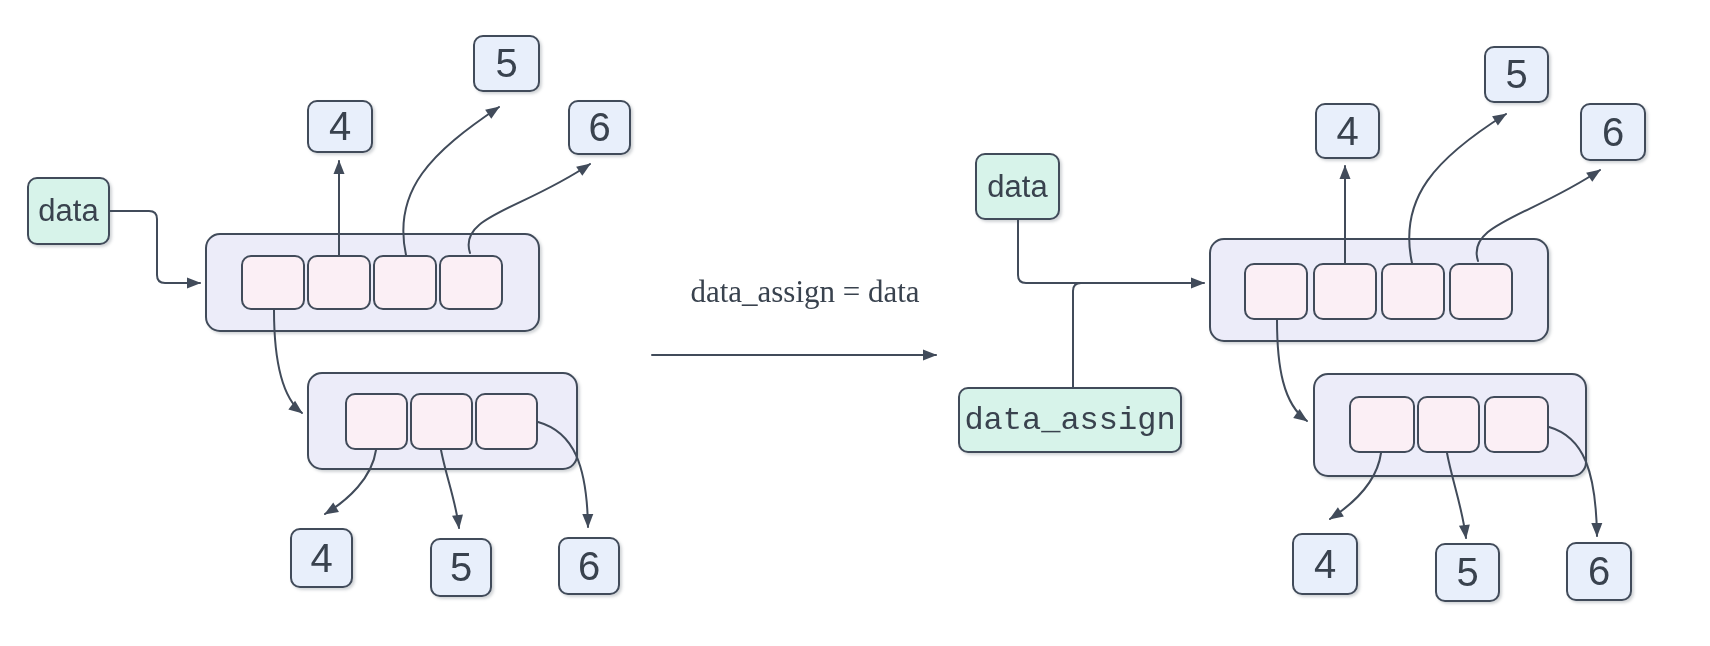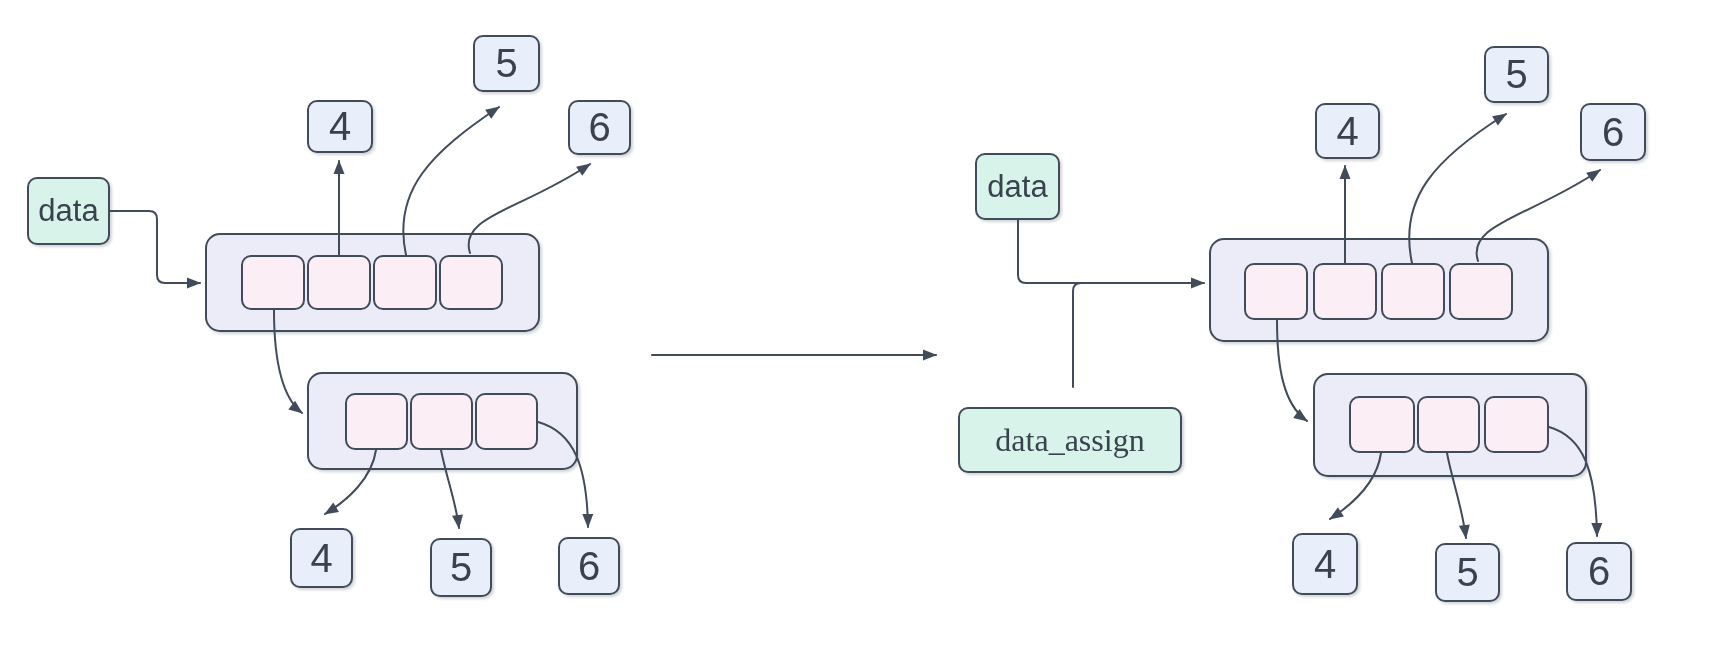--- a/index.html
+++ b/index.html
@@ -15,21 +15,21 @@
   .stage{
     position:relative;width:1710px;height:646px;background:var(--background);
     font-family:"Liberation Sans",sans-serif;color:var(--text);overflow:hidden;
   }
   .shape{
     position:absolute;box-sizing:border-box;border:2px solid var(--stroke);
     display:flex;align-items:center;justify-content:center;
     box-shadow:2px 2px 3px rgba(90,100,110,0.28);
   }
   .var{background:var(--variable-fill);border-radius:10px;font-size:31px;}
-  .var.serif{font-family:Liberation Serif, serif;font-size:32px;margin-top:20px;}
+  .var.serif{font-family:Liberation Mono, monospace;font-size:32px;}
   .list{background:var(--list-fill);border-radius:15px;}
   .cell{background:var(--cell-fill);border-radius:10px;box-shadow:none;}
   .val{background:var(--value-fill);border-radius:10px;font-size:40px;}
   .transition-label{
     position:absolute;left:640px;top:274px;width:330px;text-align:center;
     font-family:"Liberation Serif",serif;font-size:31px;color:var(--text);
   }
   svg.connectors{position:absolute;left:0;top:0;pointer-events:none;}
   svg.connectors path.edge{stroke:var(--stroke);stroke-width:2;fill:none;stroke-linecap:round;stroke-linejoin:round;}
   svg.connectors .arrowhead{fill:var(--stroke);}
@@ -67,20 +67,21 @@
   <div class="shape val" style="left:290px;top:528px;width:63px;height:60px;">
     <span>4</span>
   </div>
   <div class="shape val" style="left:430px;top:538px;width:62px;height:59px;">
     <span>5</span>
   </div>
   <div class="shape val" style="left:558px;top:537px;width:62px;height:58px;">
     <span>6</span>
   </div>
 
+  <div class="transition-label">data_assign = data</div>
 
   <div class="shape var" style="left:975px;top:153px;width:85px;height:67px;">
     <span>data</span>
   </div>
   <div class="shape var serif" style="left:958px;top:387px;width:224px;height:66px;">
     <span>data_assign</span>
   </div>
 
   <div class="shape list" style="left:1209px;top:238px;width:340px;height:104px;"></div>
   <div class="shape cell" style="left:1244px;top:263px;width:64px;height:57px;"></div>

